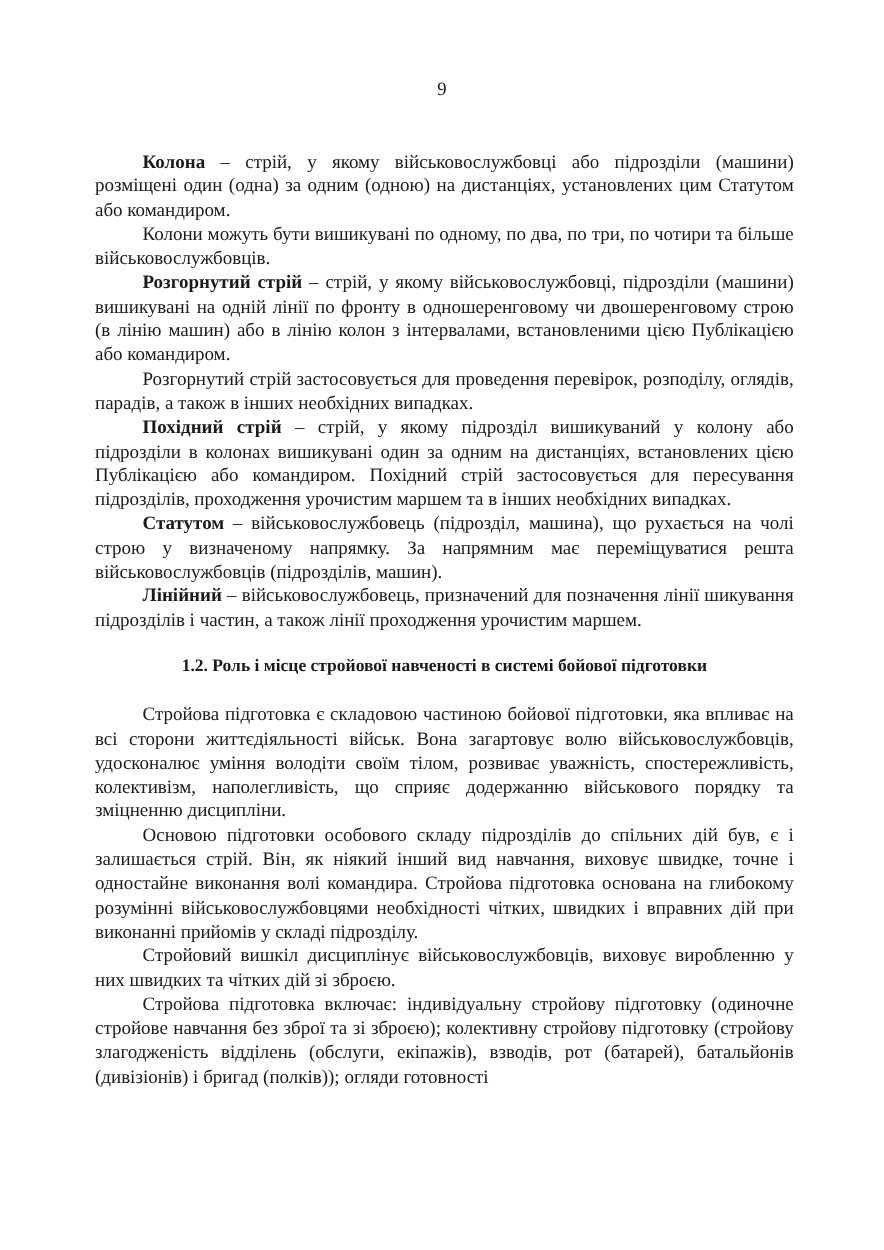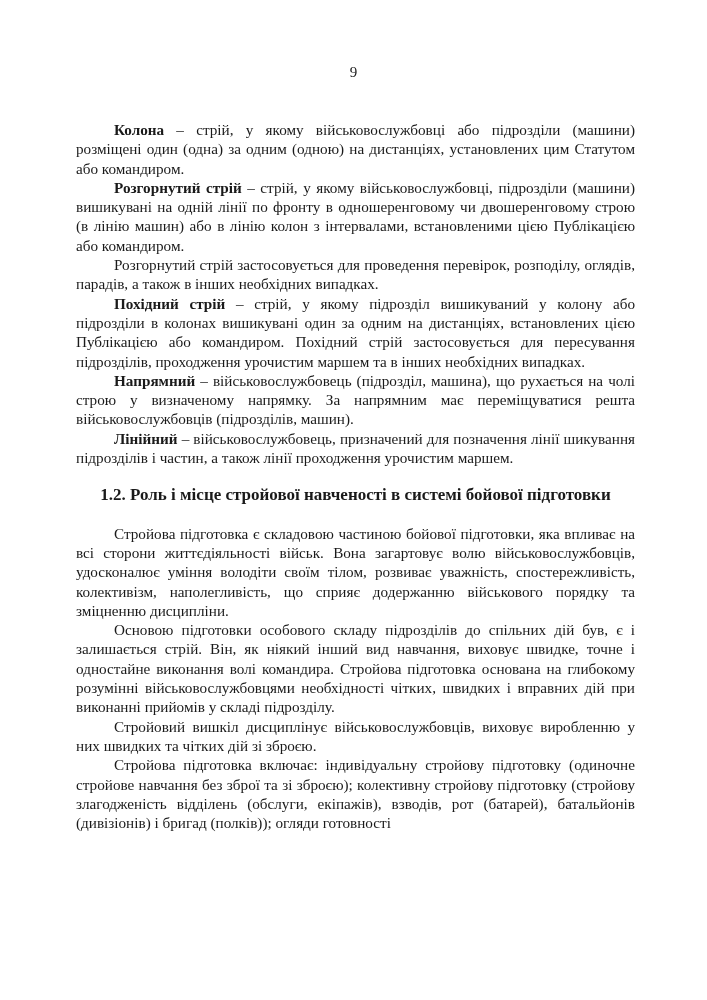--- a/index.html
+++ b/index.html
@@ -18,35 +18,36 @@
     .body {
       position: absolute; left: 76px; top: 120px; width: 559px;
     }
     p {
       margin: 0; text-align: justify; text-indent: 38px;
       hyphens: none;
     }
     b { font-weight: bold; }
     .heading {
       margin: 18px 0 19px 0; text-align: center; text-indent: 0;
-      font-weight: bold; font-size: 17px;
+      font-weight: bold; font-size: 14px;
     }
   </style>
 </head>
 <body>
 
 <div class="page">
   <div class="page-number">9</div>
 
   <div class="body">
     <p><b>Колона</b><span> – стрій, у якому військовослужбовці або підрозділи (машини) розміщені один (одна) за одним (одною) на дистанціях, установлених цим Статутом або командиром.</span></p>
+    <p><span>Колони можуть бути вишикувані по одному, по два, по три, по чотири та більше військовослужбовців.</span></p>
     <p><b>Розгорнутий стрій</b><span> – стрій, у якому військовослужбовці, підрозділи (машини) вишикувані на одній лінії по фронту в одношеренговому чи двошеренговому строю (в лінію машин) або в лінію колон з інтервалами, встановленими цією Публікацією або командиром.</span></p>
     <p><span>Розгорнутий стрій застосовується для проведення перевірок, розподілу, оглядів, парадів, а також в інших необхідних випадках.</span></p>
     <p><b>Похідний стрій</b><span> – стрій, у якому підрозділ вишикуваний у колону або підрозділи в колонах вишикувані один за одним на дистанціях, встановлених цією Публікацією або командиром. Похідний стрій застосовується для пересування підрозділів, проходження урочистим маршем та в інших необхідних випадках.</span></p>
-    <p><b>Напрямний</b><span> – військовослужбовець (підрозділ, машина), що рухається на чолі строю у визначеному напрямку. За напрямним має переміщуватися решта військовослужбовців (підрозділів, машин).</span></p>
+    <p><b>Статутом</b><span> – військовослужбовець (підрозділ, машина), що рухається на чолі строю у визначеному напрямку. За напрямним має переміщуватися решта військовослужбовців (підрозділів, машин).</span></p>
     <p><b>Лінійний</b><span> – військовослужбовець, призначений для позначення лінії шикування підрозділів і частин, а також лінії проходження урочистим маршем.</span></p>
 
     <p class="heading">1.2. Роль і місце стройової навченості в системі бойової підготовки</p>
 
     <p>Стройова підготовка є складовою частиною бойової підготовки, яка впливає на всі сторони життєдіяльності військ. Вона загартовує волю військовослужбовців, удосконалює уміння володіти своїм тілом, розвиває уважність, спостережливість, колективізм, наполегливість, що сприяє додержанню військового порядку та зміцненню дисципліни.</p>
     <p>Основою підготовки особового складу підрозділів до спільних дій був, є і залишається стрій. Він, як ніякий інший вид навчання, виховує швидке, точне і одностайне виконання волі командира. Стройова підготовка основана на глибокому розумінні військовослужбовцями необхідності чітких,  швидких і вправних дій при виконанні прийомів у складі підрозділу.</p>
     <p>Стройовий вишкіл дисциплінує військовослужбовців, виховує виробленню у них швидких та чітких дій зі зброєю.</p>
     <p>Стройова підготовка включає: індивідуальну стройову підготовку (одиночне стройове навчання без зброї та зі зброєю); колективну стройову підготовку (стройову злагодженість відділень (обслуги, екіпажів), взводів, рот (батарей), батальйонів (дивізіонів) і бригад (полків)); огляди готовності</p>
   </div>
 </div>

